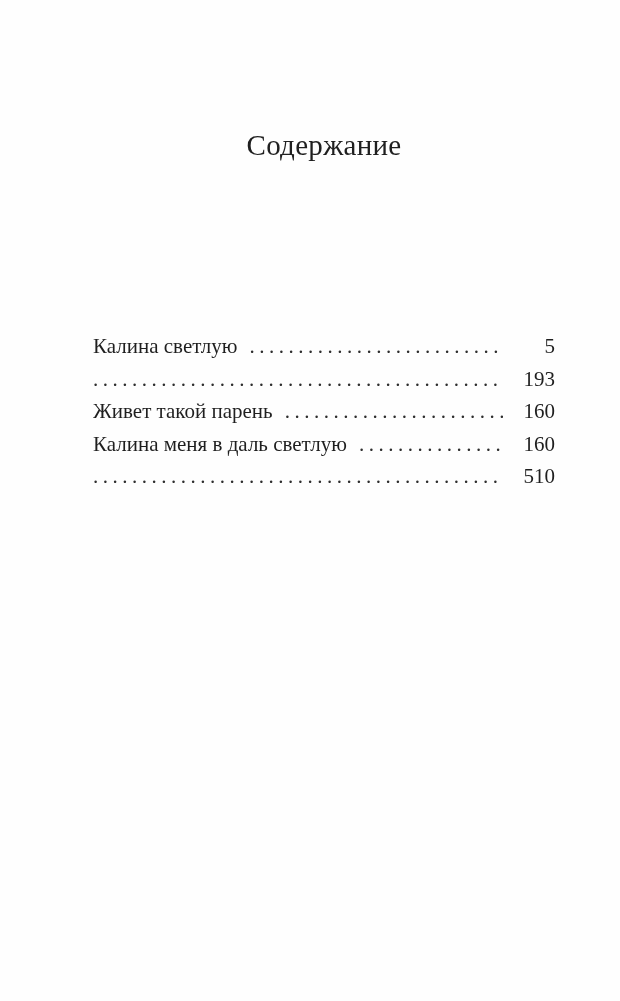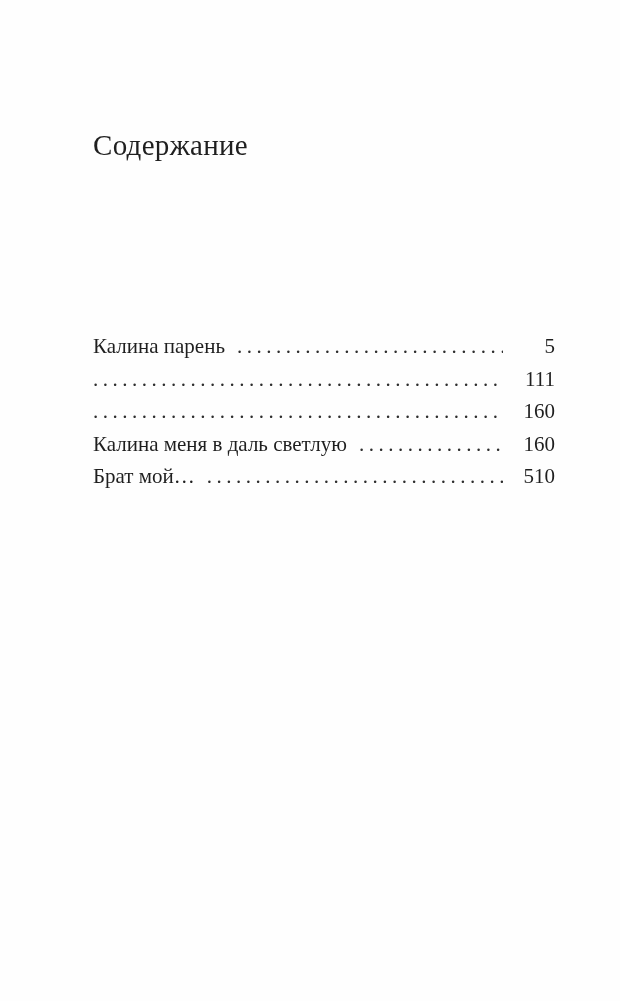--- a/index.html
+++ b/index.html
@@ -20,21 +20,21 @@
   }
   .toc-title {
     position: absolute;
     top: 131px;
     left: 93px;
     width: 462px;
     margin: 0;
     font-size: 29px;
     line-height: 29px;
     font-weight: normal;
-    text-align: left;
+    text-align: center;
     letter-spacing: 0.3px;
     color: var(--ink, #1f1f1f);
   }
   .toc-list {
     position: absolute;
     top: 330px;
     left: 93px;
     width: 462px;
     font-size: 21px;
     line-height: 32.5px;
@@ -66,41 +66,41 @@
 </style>
 </head>
 <body>
 
 <div class="page">
 
   <h1 class="toc-title">Содержание</h1>
 
   <div class="toc-list">
     <div class="toc-row">
-      <span class="entry-title">Калина парень</span>
+      <span class="entry-title">Калина светлую</span>
       <span class="dots" aria-hidden="true">............................................................</span>
       <span class="page-num">5</span>
     </div>
 
     <div class="toc-row">
       <span class="dots" aria-hidden="true">............................................................</span>
-      <span class="page-num">111</span>
+      <span class="page-num">193</span>
     </div>
 
     <div class="toc-row">
+      <span class="entry-title">Живет такой парень</span>
       <span class="dots" aria-hidden="true">............................................................</span>
       <span class="page-num">160</span>
     </div>
 
     <div class="toc-row">
       <span class="entry-title">Калина меня в даль светлую</span>
       <span class="dots" aria-hidden="true">............................................................</span>
       <span class="page-num">160</span>
     </div>
 
     <div class="toc-row">
-      <span class="entry-title">Брат мой…</span>
       <span class="dots" aria-hidden="true">............................................................</span>
       <span class="page-num">510</span>
     </div>
   </div>
 
 </div>
 
 </body></html>

